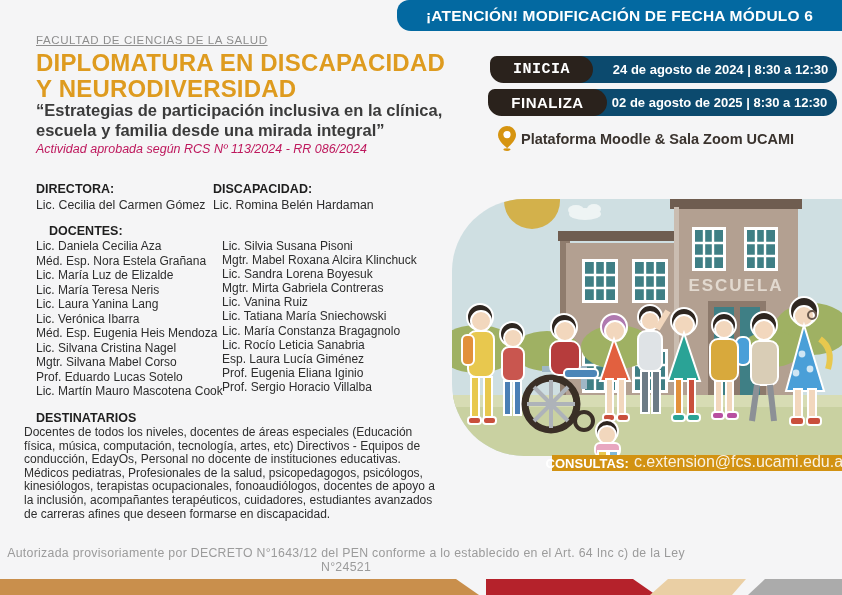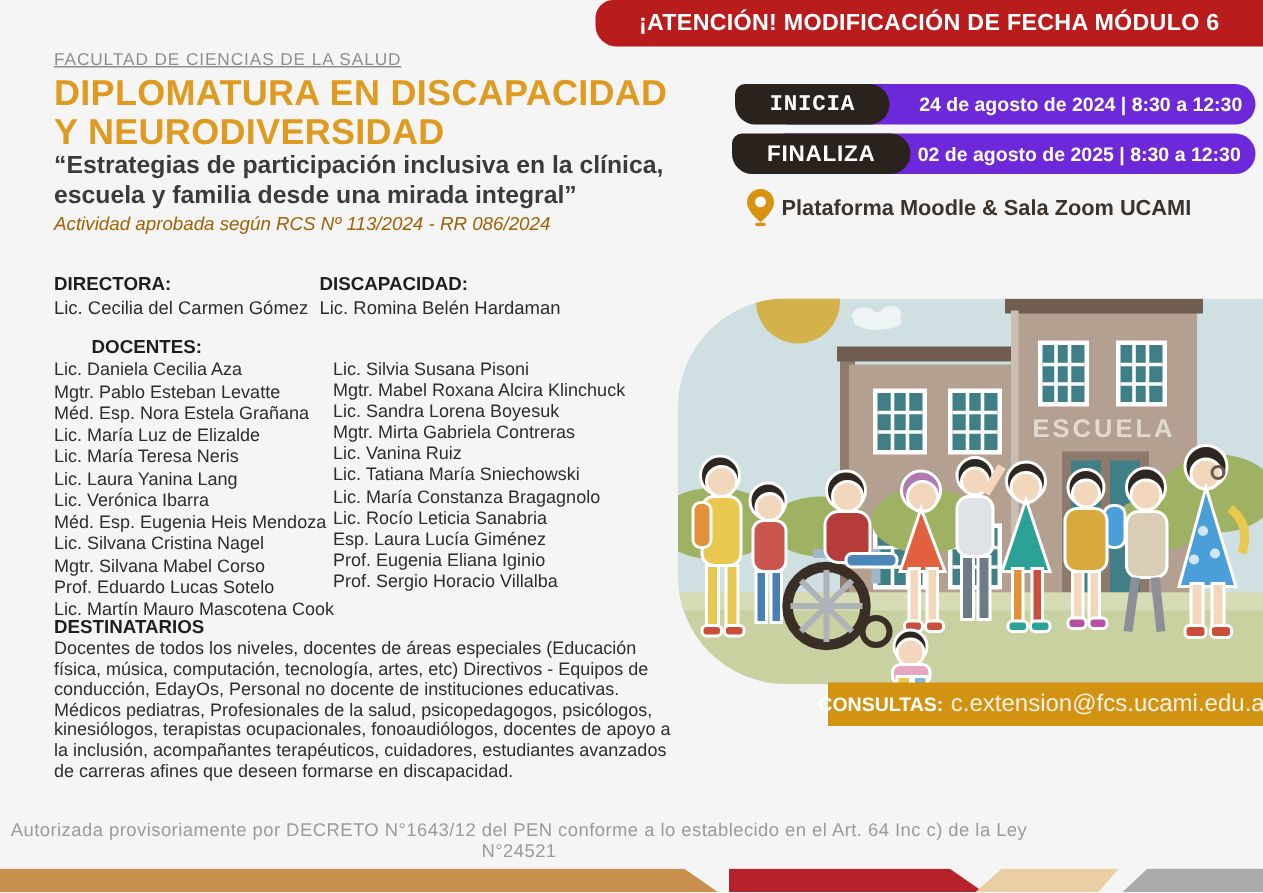--- a/index.html
+++ b/index.html
@@ -1,72 +1,72 @@
 <!DOCTYPE html>
 <html><head>
 <meta charset="utf-8">
 <style>
   html,body{margin:0;padding:0;}
   body{font-family:"Liberation Sans",sans-serif;}
   .page{position:relative;width:842px;height:595px;background:#f5f5f6;overflow:hidden;}
 
   
-  .banner{position:absolute;top:0;right:0;width:445px;height:31px;background:#b91c1c;
+  .banner{position:absolute;top:0;right:0;width:445px;height:31px;background:#0369a1;
     border-radius:12px 0 0 14px;display:flex;align-items:center;justify-content:center;}
   .banner span{color:#fff;font-weight:bold;font-size:15.5px;letter-spacing:.2px;}
 
   
   .faculty{position:absolute;left:36px;top:34px;font-size:11.5px;color:#8e8e8e;letter-spacing:.6px;text-decoration:underline;}
   .title{position:absolute;left:36px;top:50px;margin:0;font-size:24px;line-height:26px;
     font-weight:bold;color:#de9b1f;letter-spacing:.2px;}
   .subtitle{position:absolute;left:36px;top:101px;font-size:16.5px;line-height:19.5px;
     font-weight:bold;color:#3b3b3b;}
-  .approval{position:absolute;left:36px;top:142px;font-size:12.5px;font-style:italic;color:#a16207;}
+  .approval{position:absolute;left:36px;top:142px;font-size:12.5px;font-style:italic;color:#be185d;}
 
   
   .sched-row{position:absolute;height:27px;}
   .row-inicia{left:490px;top:56px;width:347px;}
   .row-finaliza{left:488px;top:89px;width:349px;}
-  .sched-bar{position:absolute;left:28px;right:0;top:0;bottom:0;background:#6d28d9;
+  .sched-bar{position:absolute;left:28px;right:0;top:0;bottom:0;background:#0c4a6e;
     border-radius:8px 14px 14px 8px;color:#fff;font-weight:bold;font-size:13px;
     display:flex;align-items:center;justify-content:center;padding-left:86px;}
   .sched-pill{position:absolute;left:0;top:0;bottom:0;background:#2a221c;color:#fff;
     border-radius:7px 14px 14px 14px;display:flex;align-items:center;justify-content:center;
     font-weight:bold;font-size:15px;letter-spacing:.5px;}
   .pill-inicia{width:103px;font-family:Liberation Mono, monospace;}
   .pill-finaliza{width:119px;}
 
   .location{position:absolute;left:498px;top:126px;display:flex;align-items:center;gap:5px;}
   .location .txt{font-size:14.5px;font-weight:bold;color:#3a332e;}
 
   
   .lbl{font-size:12.5px;font-weight:bold;color:#1e1e1e;}
   .val{font-size:12.3px;color:#2d2d2d;}
   .directora-lbl{position:absolute;left:36px;top:182px;}
   .directora-name{position:absolute;left:36px;top:198px;}
   .coordinadora-lbl{position:absolute;left:213px;top:182px;}
   .coordinadora-name{position:absolute;left:213px;top:198px;}
-  .docentes-lbl{position:absolute;left:36px;top:224px;padding-left:25px;}
+  .docentes-lbl{position:absolute;left:24px;top:224px;padding-left:25px;}
   .docentes-col1{position:absolute;left:36px;top:239px;}
   .docentes-col1 div{font-size:12px;color:#2d2d2d;line-height:14.5px;}
   .docentes-col2{position:absolute;left:222px;top:239px;}
   .docentes-col2 div{font-size:12px;color:#2d2d2d;line-height:14.1px;}
 
   
   .dest-lbl{position:absolute;left:36px;top:411px;font-size:12.5px;font-weight:bold;color:#1e1e1e;text-align:center;}
-  .dest-text{position:absolute;left:36px;top:426px;width:414px;font-size:12px;
+  .dest-text{position:absolute;left:24px;top:426px;width:414px;font-size:12px;
     line-height:13.6px;color:#2e2e2e;}
 
   
   .illus{position:absolute;left:452px;top:199px;width:390px;height:257px;
     border-radius:72px 0 0 72px;overflow:hidden;}
 
   
-  .consultas{position:absolute;left:552px;top:455px;width:290px;height:29px;background:#d29212;
-    display:flex;align-items:center;justify-content:center;gap:5px;}
+  .consultas{position:absolute;left:552px;top:455px;width:290px;height:16px;background:#d29212;
+    display:flex;align-items:flex-end;justify-content:center;gap:5px;}
   .consultas .c-lbl{color:#fff;font-weight:bold;font-size:13px;}
   .consultas .c-mail{color:rgba(255,255,255,.88);font-size:16px;}
 
   
   .footer{position:absolute;left:0;top:546px;width:692px;text-align:center;
     font-size:12.3px;color:#9b9b9b;letter-spacing:.3px;}
 
   
   .strip{position:absolute;top:579px;height:16px;}
   .strip-amber{left:0;width:479px;background:#c98f4c;
@@ -116,21 +116,20 @@
 
   <div class="lbl directora-lbl">DIRECTORA:</div>
   <div class="val directora-name">Lic. Cecilia del Carmen Gómez</div>
   <div class="lbl coordinadora-lbl">DISCAPACIDAD:</div>
   <div class="val coordinadora-name">Lic. Romina Belén Hardaman</div>
 
   <div class="lbl docentes-lbl">DOCENTES:</div>
 
   <div class="docentes-col1">
     <div>Lic. Daniela Cecilia Aza</div>
-    <div>Mgtr. Pablo Esteban Levatte</div>
     <div>Méd. Esp. Nora Estela Grañana</div>
     <div>Lic. María Luz de Elizalde</div>
     <div>Lic. María Teresa Neris</div>
     <div>Lic. Laura Yanina Lang</div>
     <div>Lic. Verónica Ibarra</div>
     <div>Méd. Esp. Eugenia Heis Mendoza</div>
     <div>Lic. Silvana Cristina Nagel</div>
     <div>Mgtr. Silvana Mabel Corso</div>
     <div>Prof. Eduardo Lucas Sotelo</div>
     <div>Lic. Martín Mauro Mascotena Cook</div>

